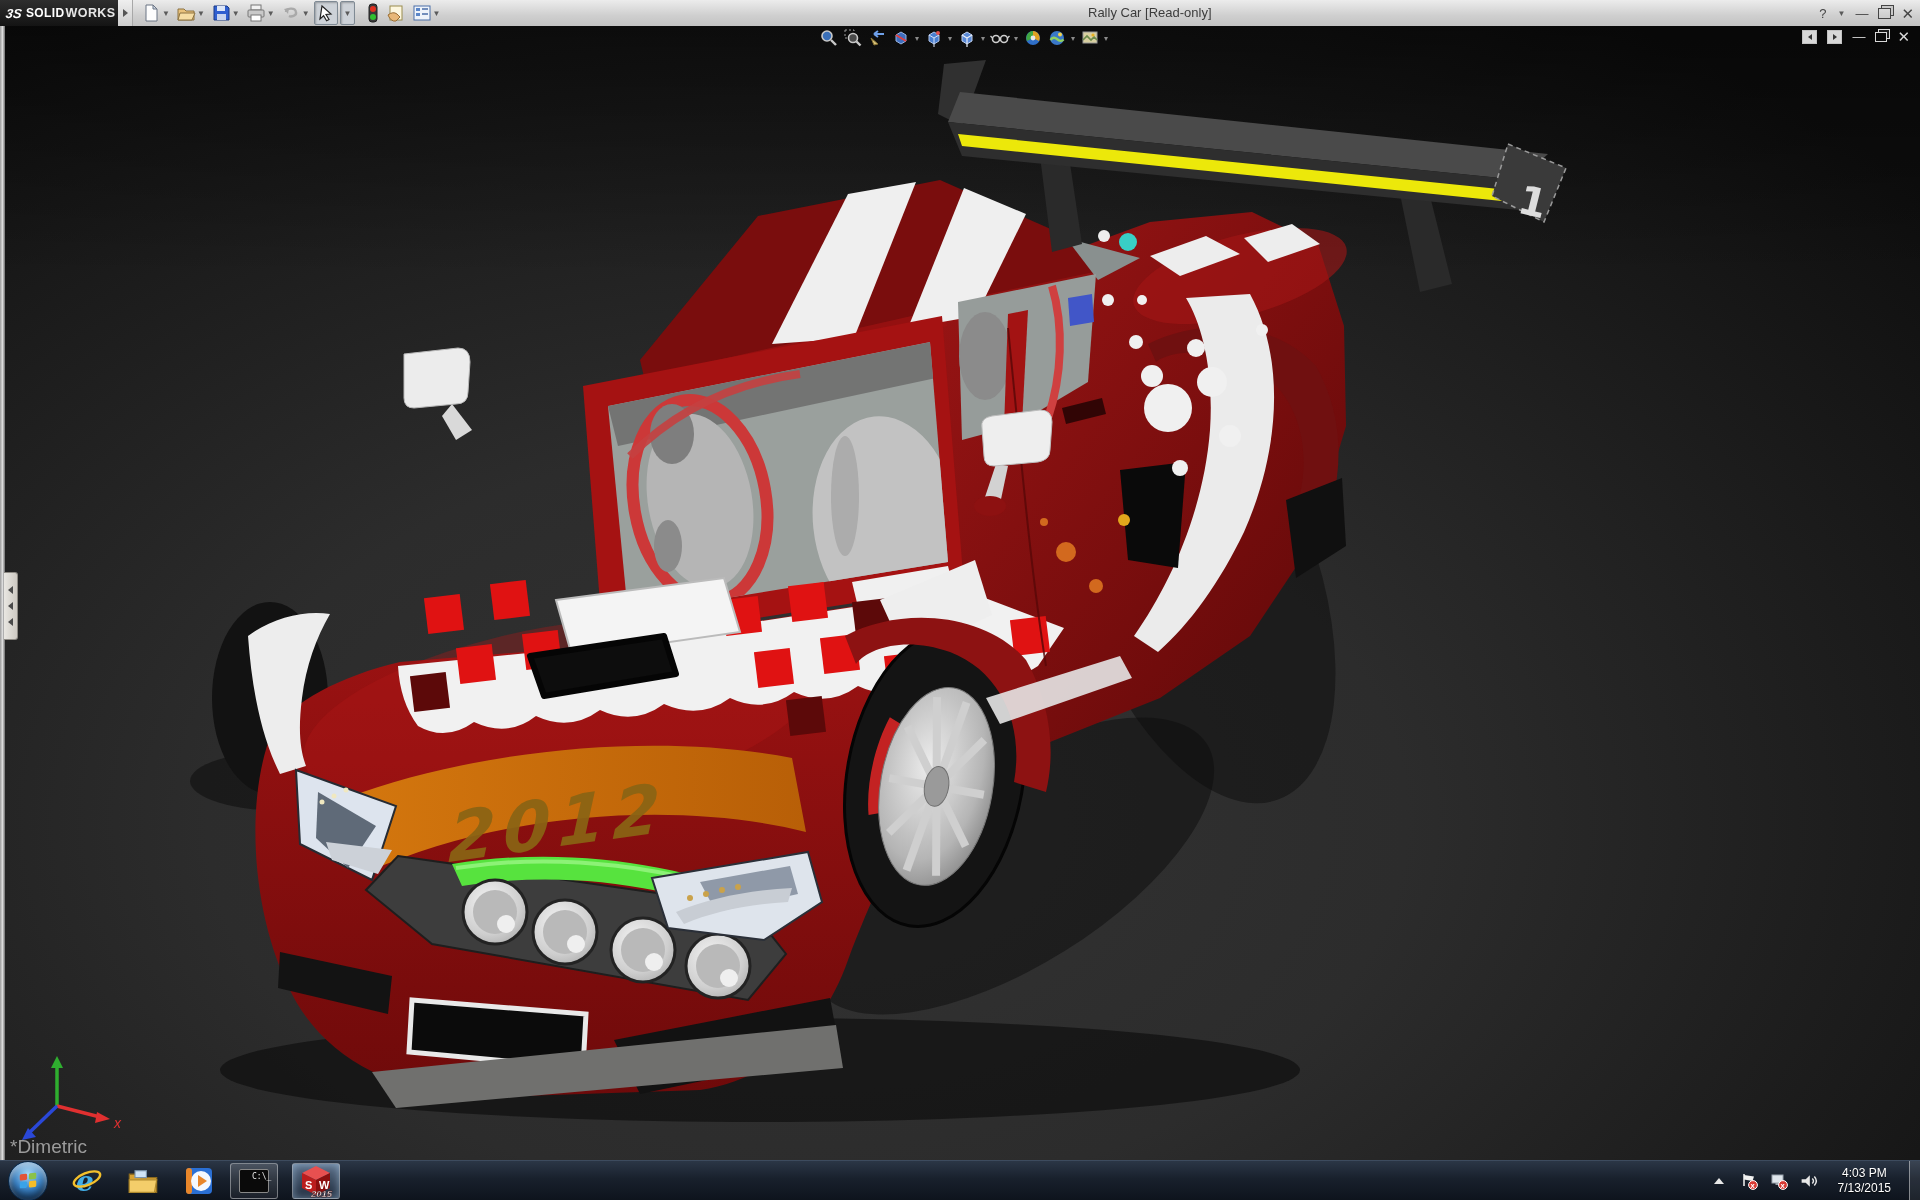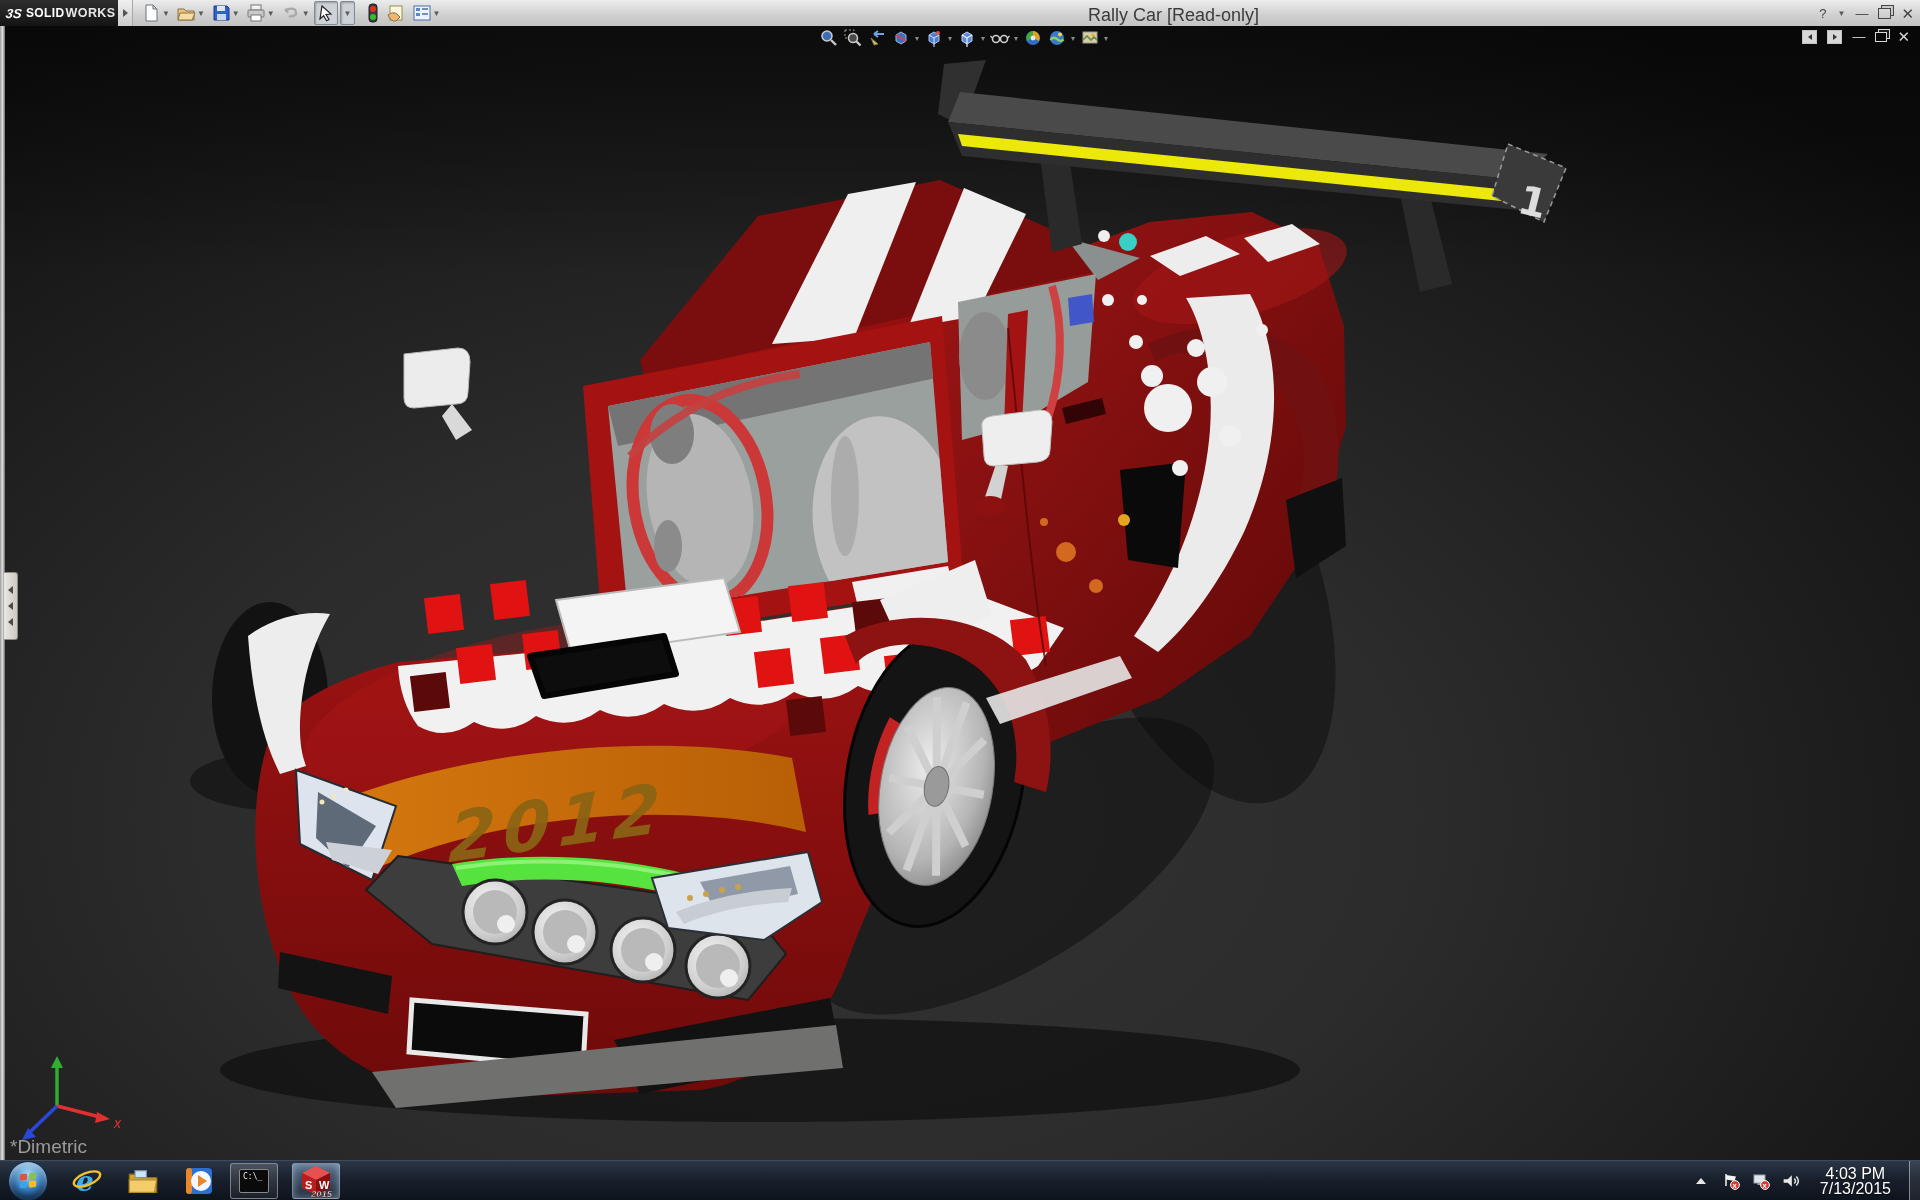--- a/index.html
+++ b/index.html
@@ -15,21 +15,21 @@
   #brand .b1{color:#fff;font-weight:bold;font-size:12px;letter-spacing:.4px;}
   #brand .b2{color:#e6e6e6;font-weight:700;font-size:12.5px;letter-spacing:.4px;margin-left:-3px;}
   #brand-arrow{position:absolute;left:118px;top:0;width:14px;height:26px;
     background:linear-gradient(#efefef,#cdcdcd);border-right:1px solid #a8a8a8;
     display:flex;align-items:center;justify-content:center;}
   #brand-arrow .tri{width:0;height:0;border-left:5px solid #555;border-top:4px solid transparent;border-bottom:4px solid transparent;}
   .tb-row{position:absolute;left:138px;top:0;height:26px;display:flex;align-items:center;}
   .tbtn{height:22px;display:flex;align-items:center;padding:0 2px;margin:0 1px;border-radius:2px;}
   .caret{font-size:8px;color:#5a5a5a;margin-left:1px;}
   .pressed{background:#cdd2d8;border:1px solid #7f8a94;box-shadow:inset 1px 1px 2px rgba(0,0,0,.25);}
-  .title-text{position:absolute;left:1088px;top:5px;font-size:18px;color:#3c3c3c;}
+  .title-text{position:absolute;left:1088px;top:5px;font-size:13px;color:#3c3c3c;}
   #win-controls{position:absolute;right:6px;top:0;height:26px;display:flex;align-items:center;gap:10px;color:#444;}
   #win-controls .wc{font-size:13px;line-height:1;cursor:default;}
   #win-controls .restore{display:inline-block;width:11px;height:9px;border:1px solid #444;box-shadow:3px -3px 0 -1px #c9c9c9,3px -3px 0 0 #444;}
 
   
   #viewport{position:absolute;left:0;top:26px;width:1920px;height:1134px;
     background:radial-gradient(ellipse 1500px 950px at 42% 70%, #333333 0%, #2c2c2c 40%, #1e1e1e 68%, #0e0e0e 100%);}
   #viewport::before{content:"";position:absolute;inset:0;background:linear-gradient(180deg,rgba(0,0,0,.45),rgba(0,0,0,0) 22%);}
   #left-strip{position:absolute;left:0;top:0;width:5px;height:100%;background:linear-gradient(90deg,#9a9a9a,#dcdcdc 50%,#6b6b6b);}
   #pane-tab{position:absolute;left:4px;top:546px;width:13px;height:66px;background:linear-gradient(90deg,#e9e7e2,#cdc9c2);
@@ -59,21 +59,21 @@
     background:radial-gradient(circle at 50% 32%,#a6d8f5,#3d85c8 45%,#153e6e 85%);
     border:1px solid #0a2746;box-shadow:inset 0 4px 6px rgba(255,255,255,.55),inset 0 -4px 8px rgba(0,0,0,.5);
     display:flex;align-items:center;justify-content:center;}
   .tb-ico{width:34px;height:34px;margin-left:22px;display:flex;align-items:center;justify-content:center;}
   .tb-btn{width:46px;height:34px;margin-left:14px;border:1px solid rgba(255,255,255,.38);border-radius:3px;
     background:linear-gradient(rgba(255,255,255,.16),rgba(255,255,255,.05));display:flex;align-items:center;justify-content:center;}
   .tb-btn.active{background:linear-gradient(rgba(180,215,255,.38),rgba(120,170,230,.14));box-shadow:inset 0 0 8px rgba(190,225,255,.5);}
   #tray{margin-left:auto;display:flex;align-items:center;gap:12px;}
   .tray-ico{display:flex;align-items:center;justify-content:center;width:18px;height:18px;}
   .up-tri{width:0;height:0;border-bottom:6px solid #e8e8e8;border-left:5px solid transparent;border-right:5px solid transparent;}
-  #clock{color:#fff;text-align:center;font-size:16px;line-height:15px;margin:0 6px 0 8px;text-shadow:0 1px 1px rgba(0,0,0,.8);}
+  #clock{color:#fff;text-align:center;font-size:12px;line-height:15px;margin:0 6px 0 8px;text-shadow:0 1px 1px rgba(0,0,0,.8);}
   #show-desktop{width:10px;height:40px;border-left:1px solid rgba(255,255,255,.45);background:rgba(255,255,255,.07);}
 </style>
 </head>
 <body>
 
 <div id="screen">
 
   <div id="titlebar">
     <div id="brand">
       <span class="mark">3S</span>
@@ -565,21 +565,21 @@
       <svg width="32" height="32" viewBox="0 0 32 32">
         <rect x="3" y="3" width="26" height="26" rx="4" fill="#2a6fd4"></rect>
         <rect x="3" y="3" width="6" height="26" rx="3" fill="#e8862a"></rect>
         <circle cx="18" cy="16" r="10" fill="#f4f8fe"></circle>
         <path d="M15,10 l9,6 l-9,6 z" fill="#e8862a"></path>
       </svg>
     </div>
 
     <div class="tb-btn">
       <div style="width:30px;height:24px;background:#0a0a0a;border:1px solid #888;border-radius:2px;
-                  font-family:'DejaVu Sans Mono',monospace;font-size:8px;color:#e8e8e8;padding:2px 0 0 3px;box-sizing:border-box;">
+                  font-family:'DejaVu Sans Mono',monospace;font-size:8px;color:#e8e8e8;padding:2px 0 0 12px;box-sizing:border-box;">
         <span>C:\_</span>
       </div>
     </div>
 
     <div class="tb-btn active">
       <svg width="34" height="34" viewBox="0 0 34 34">
         <path d="M17,2 L31,9 L17,16 L3,9 Z" fill="#e85050"></path>
         <path d="M3,9 L17,16 L17,31 L3,24 Z" fill="#bb1d1d"></path>
         <path d="M31,9 L17,16 L17,31 L31,24 Z" fill="#8c0f0f"></path>
         <text x="6" y="25" font-size="11" font-weight="bold" fill="#fff" font-family="Liberation Sans, sans-serif">S</text>

